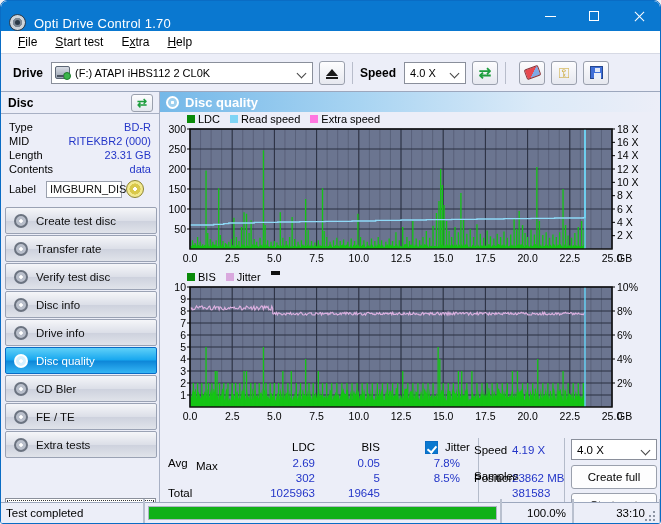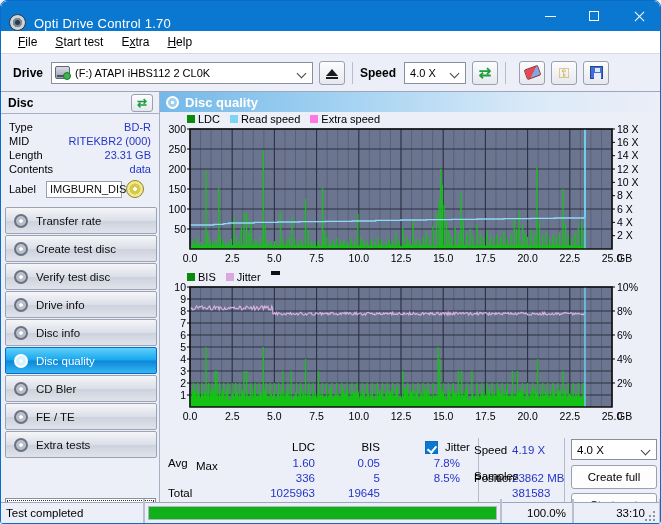--- a/index.html
+++ b/index.html
@@ -322,37 +322,37 @@
         <div id="label-row">
           <span class="infokey">Label</span>
           <span id="label-box">IMGBURN_DIS</span>
           <span class="disc-icon"></span>
         </div>
       </div>
 
       <div id="nav">
         <div class="navitem">
             <span class="nav-ico"></span>
-            <span>Transfer rate</span>
+            <span>Create test disc</span>
           </div>
         <div class="navitem">
             <span class="nav-ico"></span>
-            <span>Create test disc</span>
+            <span>Transfer rate</span>
           </div>
         <div class="navitem">
             <span class="nav-ico"></span>
             <span>Verify test disc</span>
           </div>
         <div class="navitem">
             <span class="nav-ico"></span>
-            <span>Drive info</span>
+            <span>Disc info</span>
           </div>
         <div class="navitem">
             <span class="nav-ico"></span>
-            <span>Disc info</span>
+            <span>Drive info</span>
           </div>
         <div class="navitem active">
             <span class="nav-ico"></span>
             <span>Disc quality</span>
           </div>
         <div class="navitem">
             <span class="nav-ico"></span>
             <span>CD Bler</span>
           </div>
         <div class="navitem">
@@ -843,26 +843,26 @@
       <div id="stats">
         <div class="vline" style="left:318px; top:2px; height:64px;"></div>
         <div class="vline" style="left:404px; top:2px; height:64px;"></div>
 
         <div class="stat-text stat-lbl" style="left:95px; top:5px; width:60px; text-align:right;">LDC</div>
         <div class="stat-text stat-lbl" style="left:160px; top:5px; width:60px; text-align:right;">BIS</div>
         <span class="checkbox" style="left:265px; top:5px;"></span>
         <div class="stat-text stat-lbl" style="left:285px; top:5px;">Jitter</div>
 
         <div class="stat-text stat-lbl" style="left:8px; top:21px;">Avg</div>
-        <div class="stat-text stat-val" style="left:95px; top:21px; width:60px; text-align:right;">1.60</div>
+        <div class="stat-text stat-val" style="left:95px; top:21px; width:60px; text-align:right;">2.69</div>
         <div class="stat-text stat-val" style="left:160px; top:21px; width:60px; text-align:right;">0.05</div>
         <div class="stat-text stat-val" style="left:240px; top:21px; width:60px; text-align:right;">7.8%</div>
 
         <div class="stat-text stat-lbl" style="left:8px; top:24px;padding-left:28px;">Max</div>
-        <div class="stat-text stat-val" style="left:95px; top:36px; width:60px; text-align:right;">336</div>
+        <div class="stat-text stat-val" style="left:95px; top:36px; width:60px; text-align:right;">302</div>
         <div class="stat-text stat-val" style="left:160px; top:36px; width:60px; text-align:right;">5</div>
         <div class="stat-text stat-val" style="left:240px; top:36px; width:60px; text-align:right;">8.5%</div>
 
         <div class="stat-text stat-lbl" style="left:8px; top:51px;">Total</div>
         <div class="stat-text stat-val" style="left:75px; top:51px; width:80px; text-align:right;">1025963</div>
         <div class="stat-text stat-val" style="left:160px; top:51px; width:60px; text-align:right;">19645</div>
 
         <div class="stat-text stat-lbl" style="left:314px; top:8px;">Speed</div>
         <div class="stat-text stat-val" style="left:352px; top:8px;">4.19 X</div>
         <div class="stat-text stat-lbl" style="left:314px; top:36px;">Position</div>

